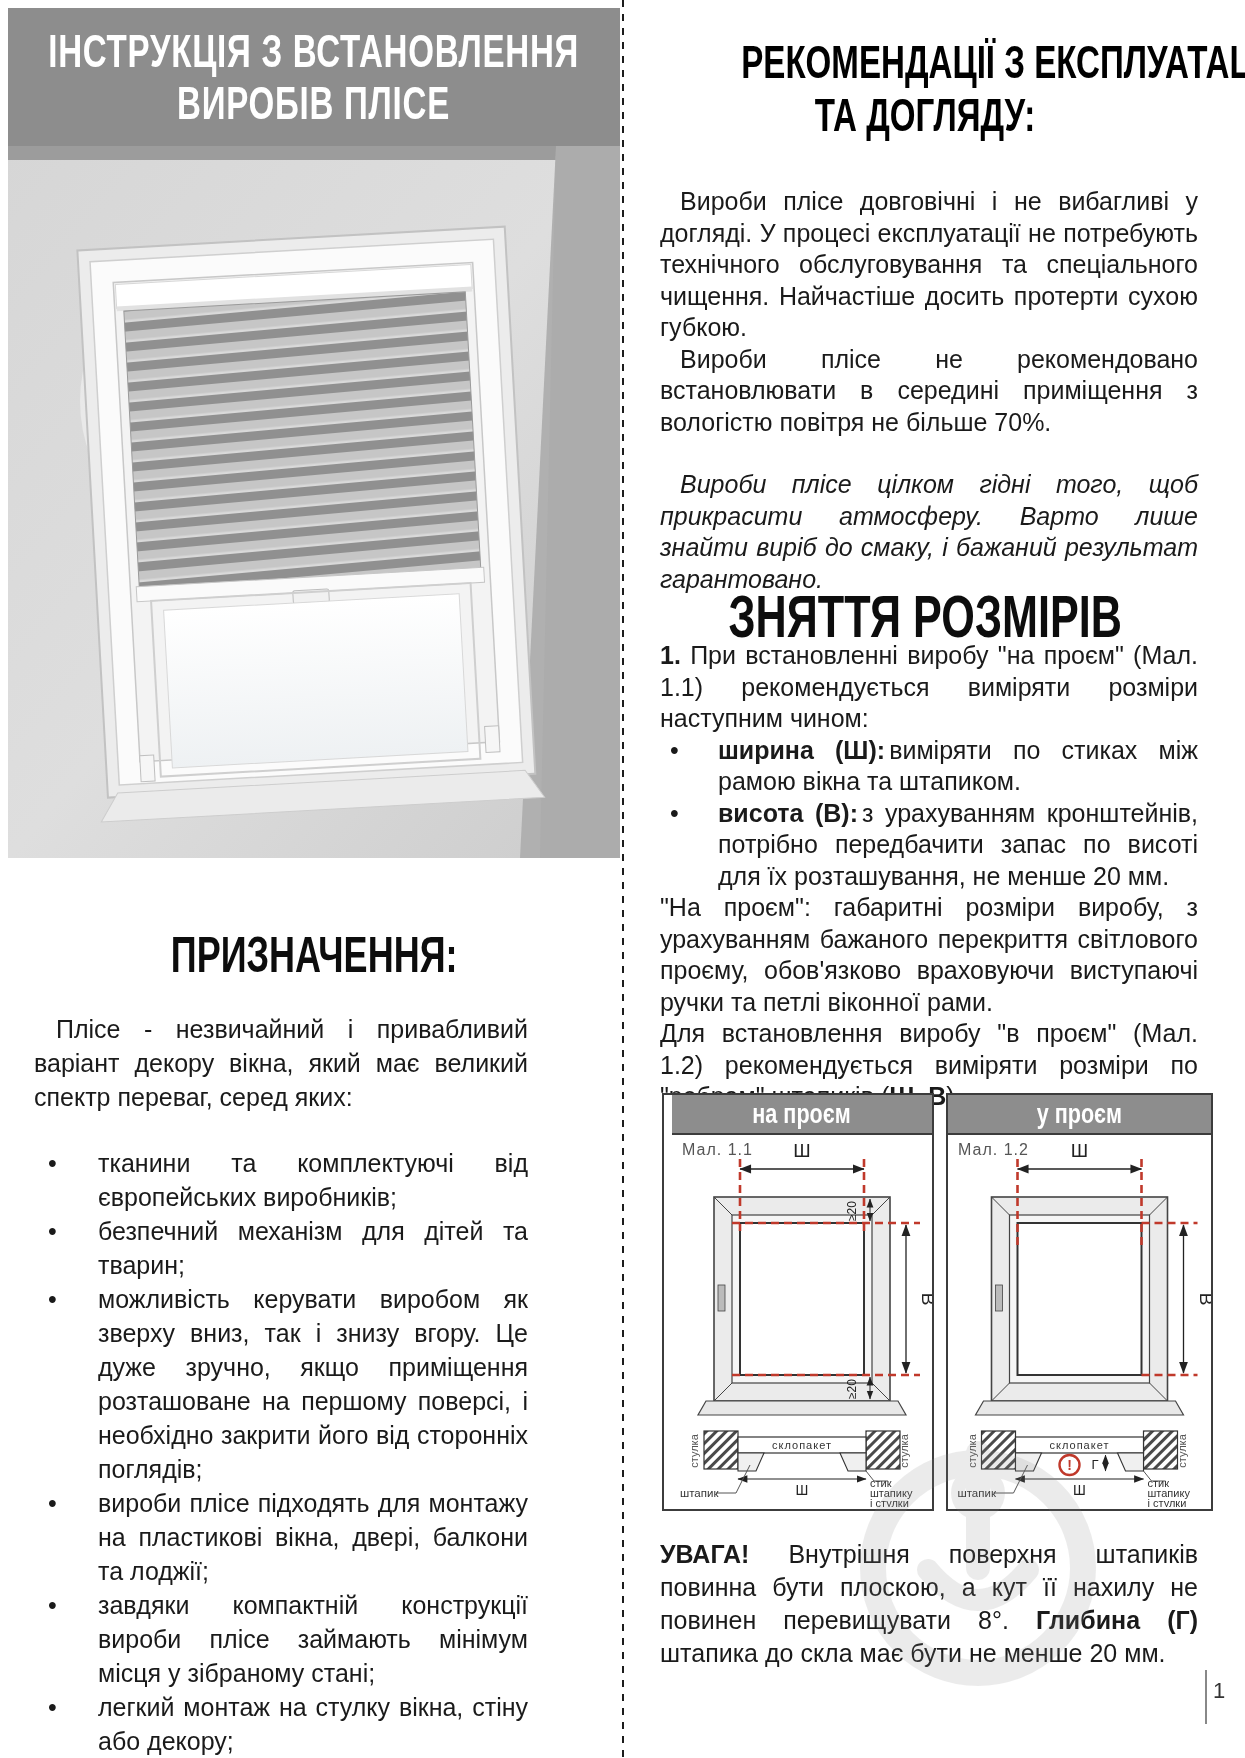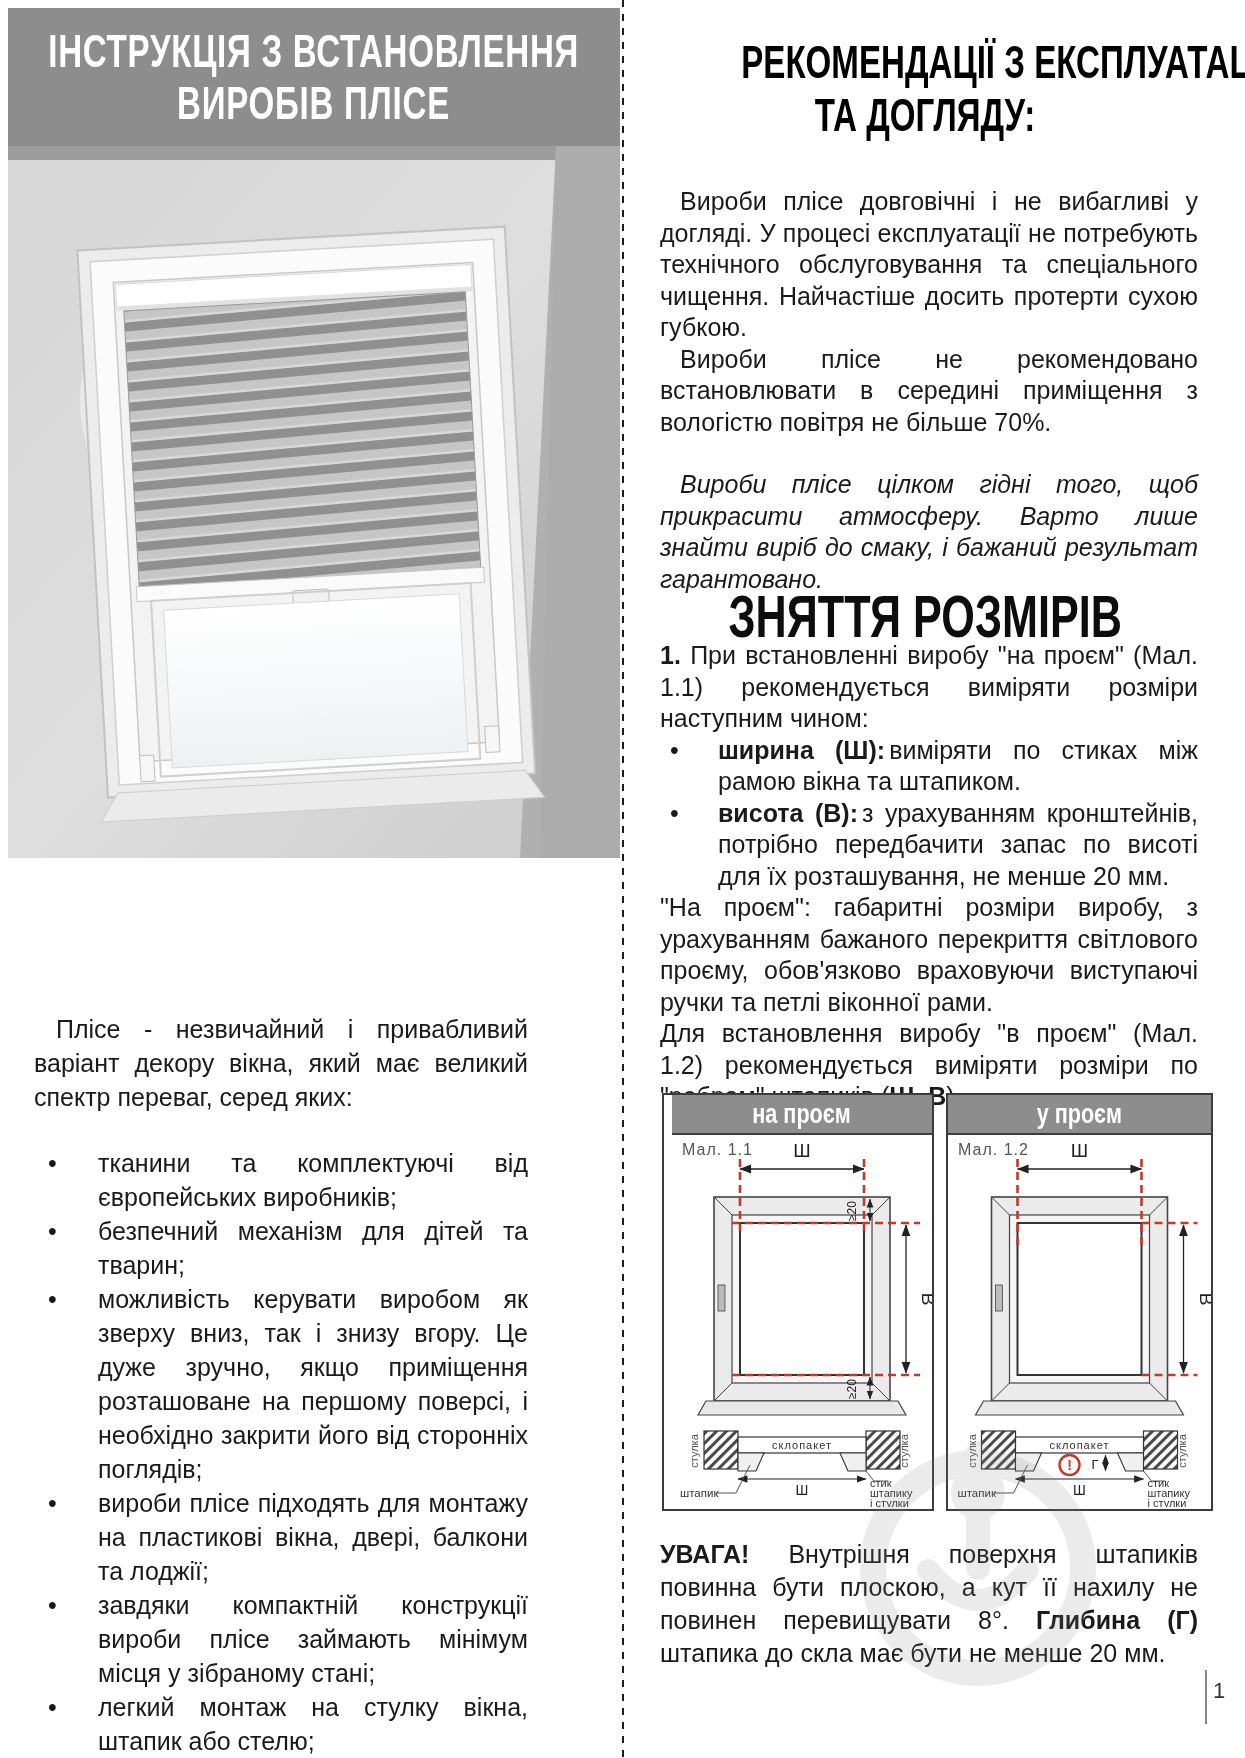--- a/index.html
+++ b/index.html
@@ -107,30 +107,33 @@
         <rect x="150" y="456" width="296" height="158" fill="url(#glassG)" stroke="#d8d8d8"></rect>
 
         <polygon points="94,636 502,636 520,664 76,664" fill="#ebebeb" stroke="#cdcdcd"></polygon>
 
         <rect x="118" y="600" width="14" height="26" fill="#f6f6f6" stroke="#bfbfbf"></rect>
         <rect x="464" y="590" width="14" height="26" fill="#f6f6f6" stroke="#bfbfbf"></rect>
       </g>
     </svg>
   </div>
 
+  <div class="h-left">
+    <span class="cond">ПРИЗНАЧЕННЯ:</span>
+  </div>
 
   <div class="left-body">
     <p class="intro">Плісе - незвичайний і привабливий варіант декору вікна, який має великий спектр переваг, серед яких:</p>
     <ul class="blist">
       <li>тканини та комплектуючі від європейських виробників;</li>
       <li>безпечний механізм для дітей та тварин;</li>
       <li>можливість керувати виробом як зверху вниз, так і знизу вгору. Це дуже зручно, якщо приміщення розташоване на першому поверсі, і необхідно закрити його від сторонніх поглядів;</li>
       <li>вироби плісе підходять для монтажу на пластикові вікна, двері, балкони та лоджії;</li>
       <li>завдяки компактній конструкції вироби плісе займають мінімум місця у зібраному стані;</li>
-      <li>легкий монтаж на стулку вікна, штапик або стелю;</li>
+      <li>легкий монтаж на стулку вікна, стіну або декору;</li>
 
     </ul>
   </div>
 
   <div class="divider"></div>
 
   <div class="r-title">
     <div><span class="cond">РЕКОМЕНДАЦІЇ З ЕКСПЛУАТАЦІЇ</span></div>
     <div><span class="cond">ТА ДОГЛЯДУ:</span></div>
   </div>

